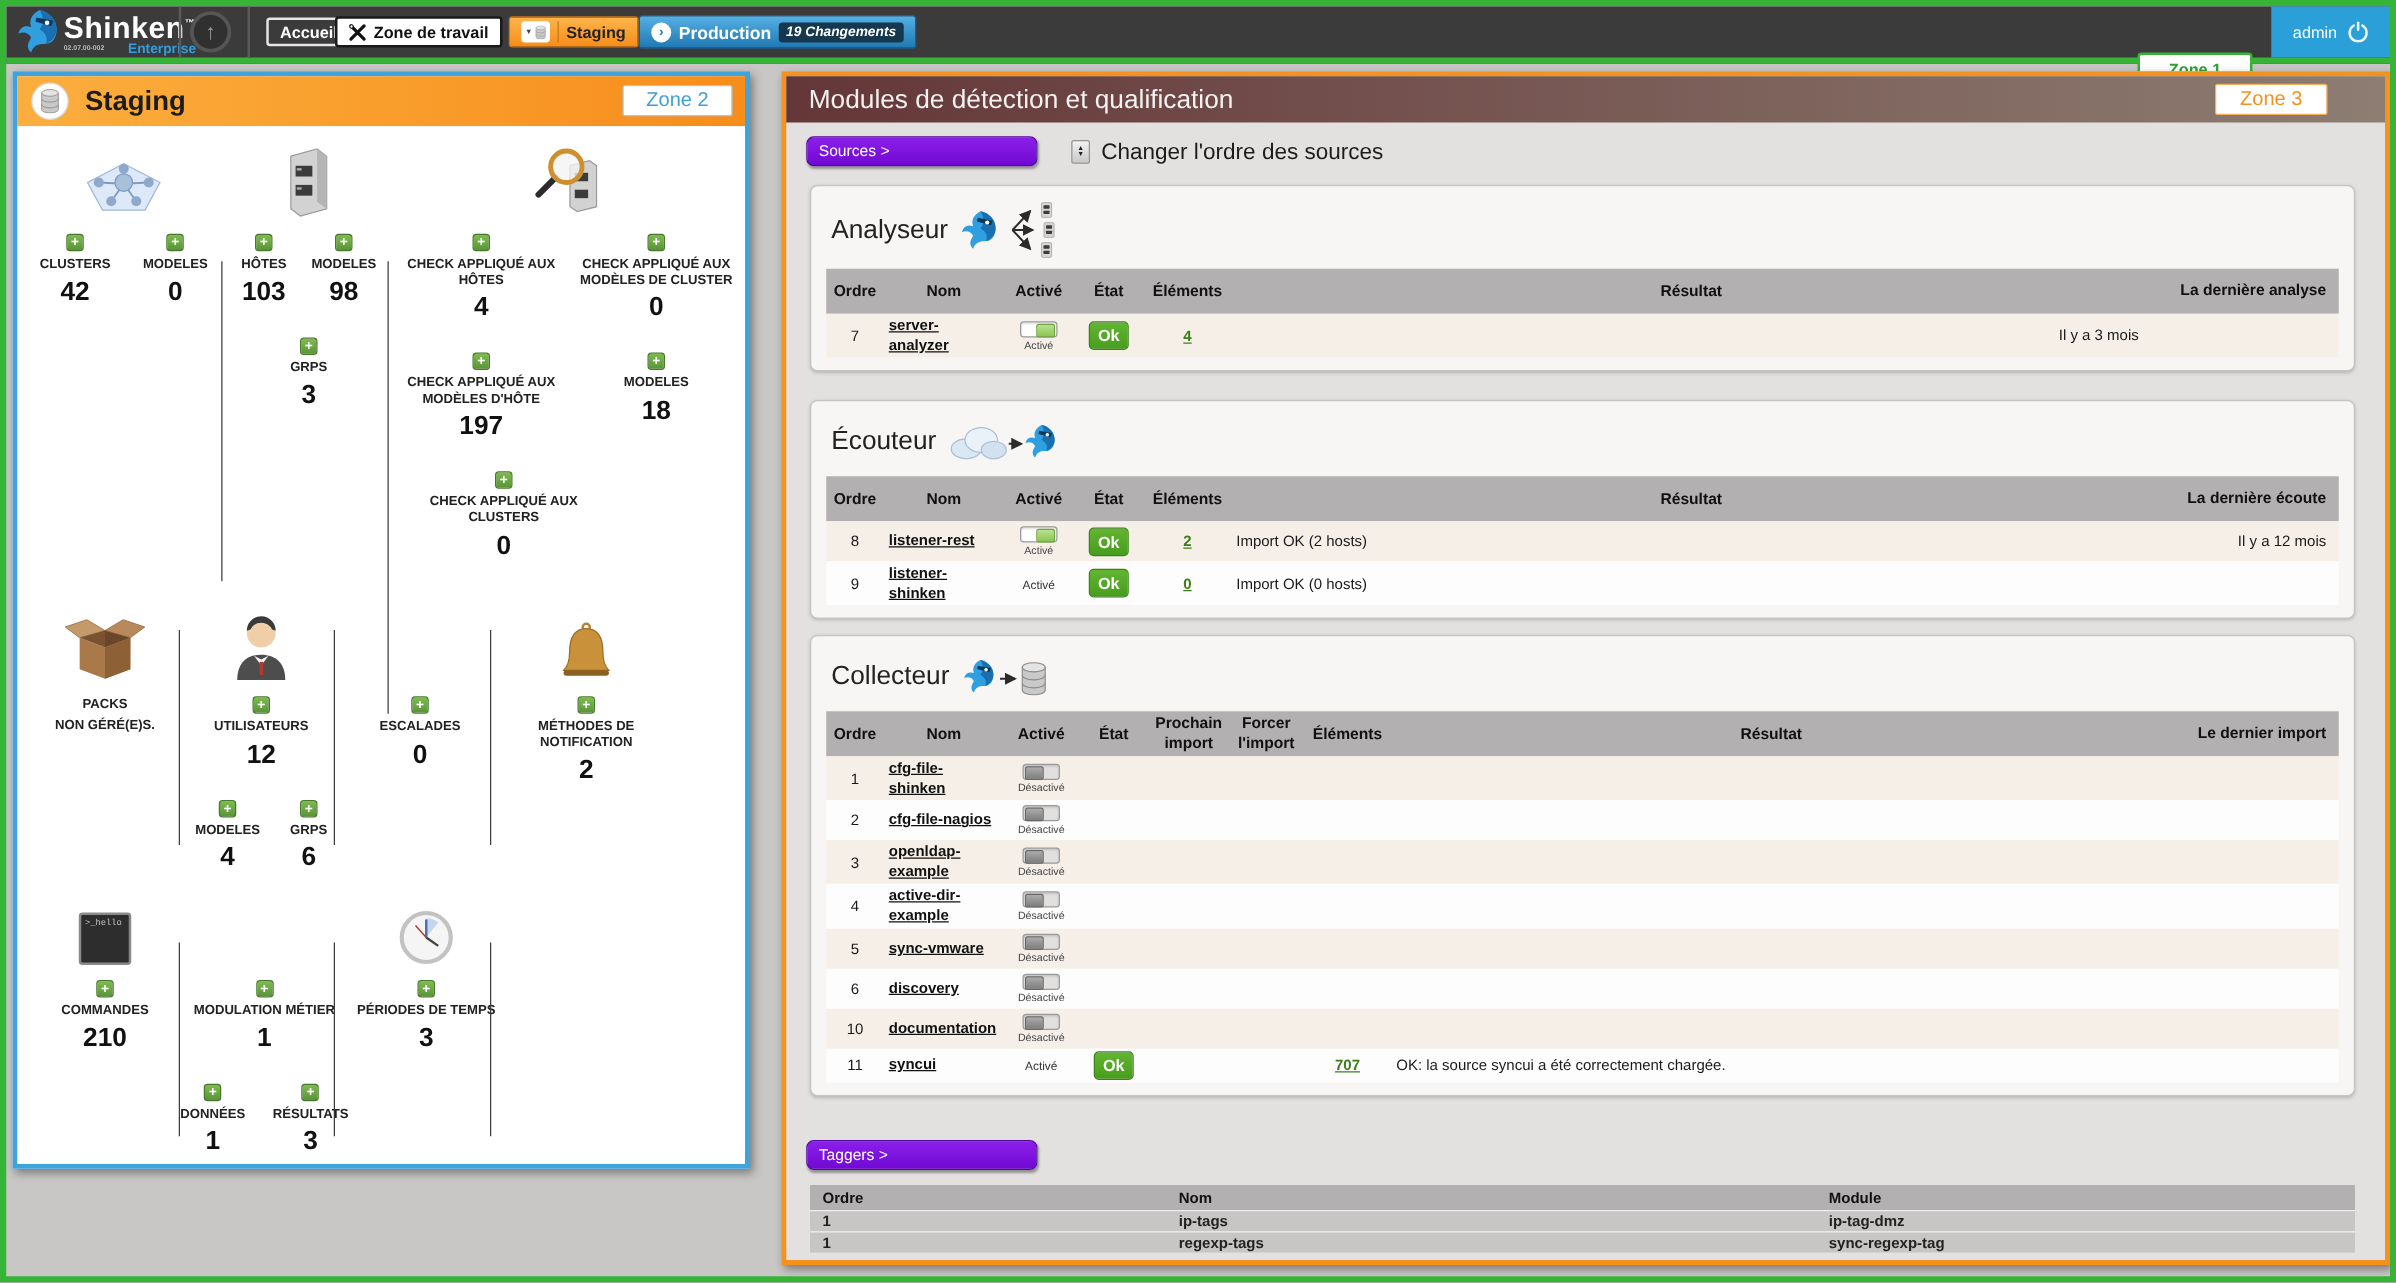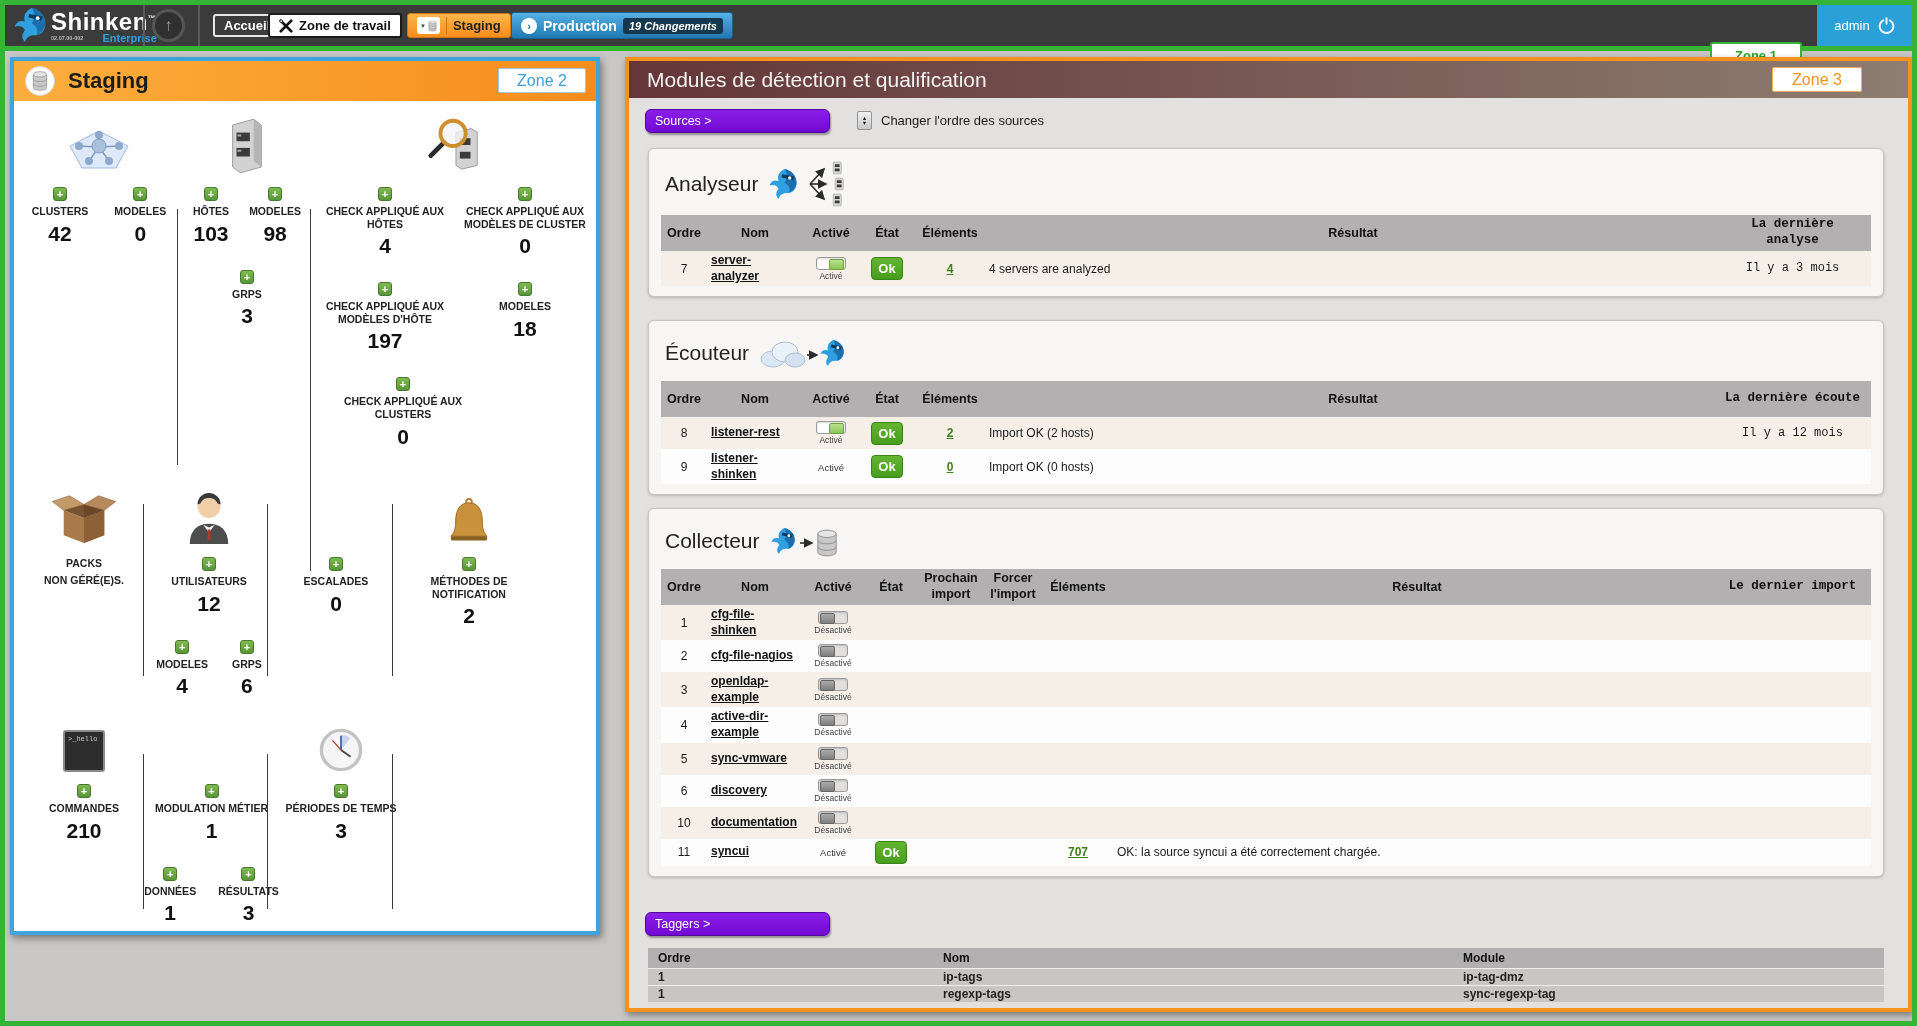--- a/index.html
+++ b/index.html
@@ -83,38 +83,38 @@
   .btn-zone3 { right:46px; top:6px; width:90px; height:25px; border:1px solid #f5b05e; color:#f5921e; }
 
   .purple-btn { position:absolute; width:185px; height:24px; background:linear-gradient(#8a1fe8,#7109d4);
                 border:1px solid #52079c; border-radius:6px; box-shadow:1px 2px 2px rgba(0,0,0,.35);
                 color:#fff; font-size:12.5px; display:flex; align-items:center; padding-left:9px; cursor:pointer; }
   .sources-row { position:absolute; left:16px; top:48px; }
   .order-ctl { position:absolute; left:228px; top:50px; display:flex; align-items:center; gap:9px; }
   .sort-ic { width:15px; height:19px; background:linear-gradient(#f2f2f2,#c8c8c8); border:1px solid #949494;
              border-radius:2px; display:flex; flex-direction:column; align-items:center; justify-content:center;
              line-height:5px; font-size:5.5px; color:#222; cursor:pointer; }
-  .order-label { font-size:13px; color:#1c1c1c; }
+  .order-label { font-size:18px; color:#1c1c1c; }
 
   .card { position:absolute; left:19px; width:1236px; background:#f8f6f4; border:1px solid #c5c5c5;
           border-radius:6px; box-shadow:0 1px 3px rgba(0,0,0,.2); padding:8px 12px 10px 12px; }
   .card-title { display:flex; align-items:center; gap:10px; margin:4px 0 8px 4px; }
   .card-title .ct { font-size:21px; font-weight:500; color:#222; }
 
   .thead, .trow { display:grid; align-items:center; }
   .thead { background:#b2b0b0; min-height:36px; font-weight:bold; font-size:12.5px; color:#111; }
   .grid-a { grid-template-columns:46px 96px 56px 56px 70px 1fr 150px; }
   .grid-c { grid-template-columns:46px 96px 60px 56px 64px 60px 70px 1fr 150px; }
   .trow { min-height:32px; font-size:12px; color:#1a1a1a; }
   .trow.short { min-height:26px; }
   .beige { background:#f5efe8; }
   .white { background:#fdfdfd; }
   .cc { text-align:center; padding:2px 3px; }
   .cl { text-align:left; padding:2px 4px; }
-  .cr { text-align:center; padding:2px 10px 2px 3px; line-height:1.25;font-family:Liberation Mono, monospace; }
+  .cr { text-align:right; padding:2px 10px 2px 3px; line-height:1.25; }
   .nom-link { color:#111; font-weight:bold; text-decoration:underline; cursor:pointer;
               display:inline-block; max-width:90px; line-height:1.3; overflow-wrap:break-word; }
   .elem-link { color:#3e7d1a; font-weight:bold; text-decoration:underline; cursor:pointer; }
   .ok-badge { display:inline-block; min-width:30px; padding:3px 6px; border-radius:4px;
               background:linear-gradient(#63b531,#479d1d); border:1px solid #3a821a; color:#fff;
               font-size:13px; font-weight:bold; text-align:center; }
   .tgl-wrap { display:inline-flex; flex-direction:column; align-items:center; }
   .toggle { width:30px; height:13px; border:1px solid #9a9a9a; border-radius:3px; background:#fff;
             position:relative; box-shadow:inset 0 1px 2px rgba(0,0,0,.15); cursor:pointer; }
   .toggle.on::after { content:""; position:absolute; right:1px; top:1px; width:13px; height:9px;
@@ -511,21 +511,20 @@
       </div>
       <div class="trow grid-a beige">
         <div class="cc">7</div>
         <div class="cl"><span class="nom-link">server-analyzer</span></div>
         <div class="cc"><span class="tgl-wrap">
               <span class="toggle on"></span>
               <span class="tgl-label">Activé</span>
             </span></div>
         <div class="cc"><span class="ok-badge">Ok</span></div>
         <div class="cc"><span class="elem-link">4</span></div>
-        <div class="cl">4 servers are analyzed</div>
         <div class="cr">Il y a 3 mois</div>
       </div>
     </div>
 
     <div class="card" style="top:259px">
       <div class="card-title">
         <span class="ct">Écouteur</span>
         <svg width="88" height="40" viewBox="0 0 88 40">
           <ellipse cx="14" cy="26" rx="12" ry="8" fill="#dbe7f3" stroke="#aebfd2"></ellipse>
           <ellipse cx="26" cy="19" rx="13" ry="10" fill="#e9f1f9" stroke="#aebfd2"></ellipse>

